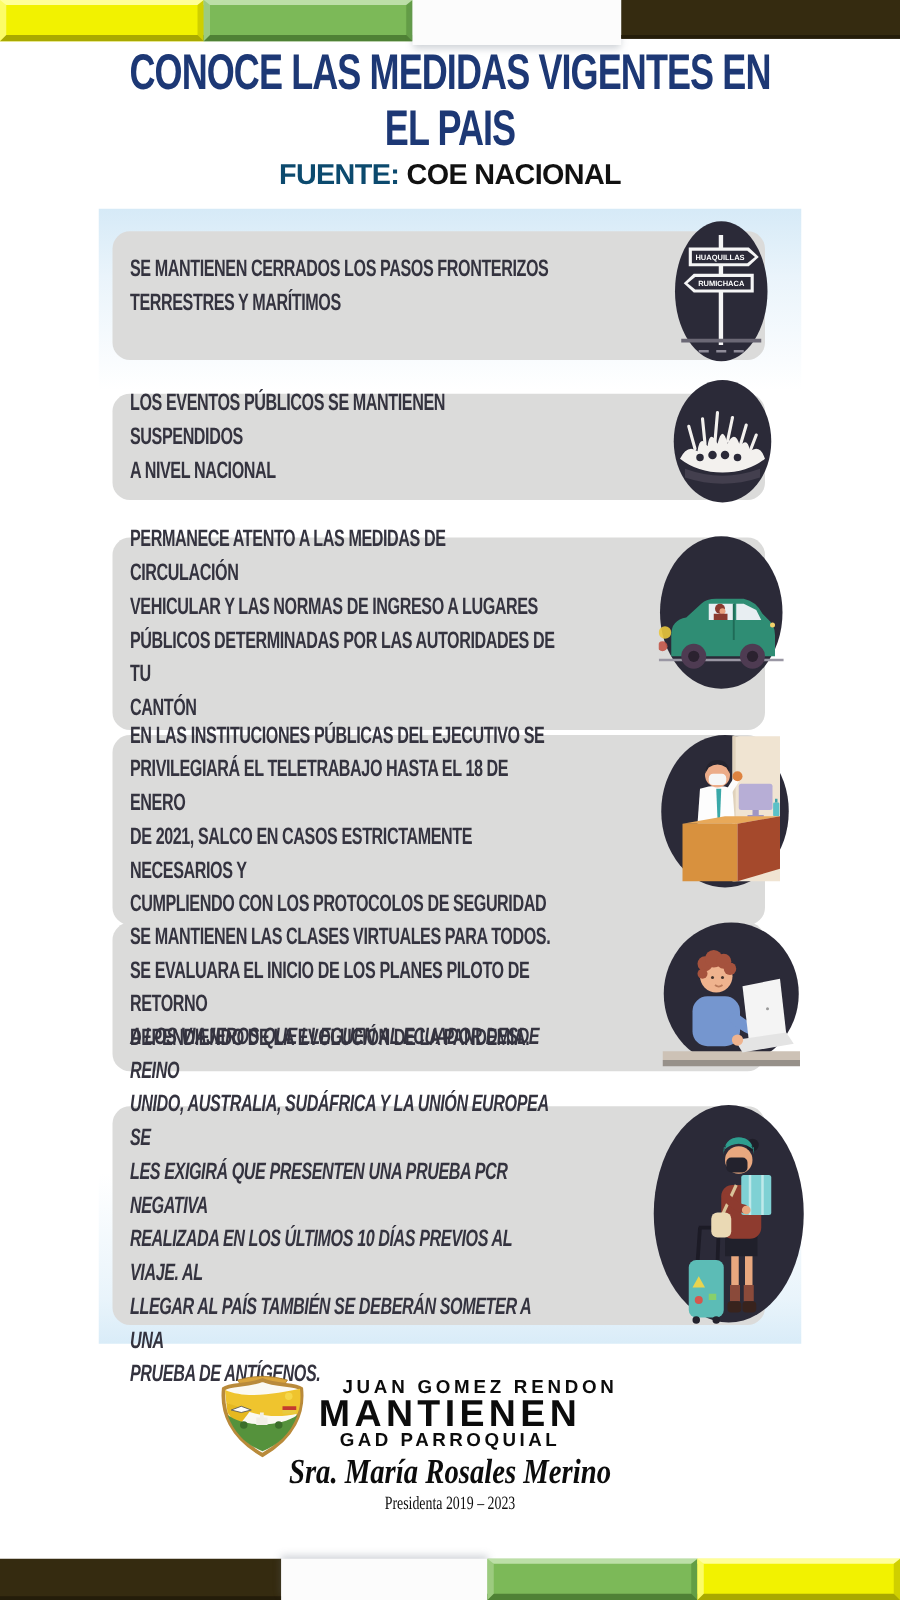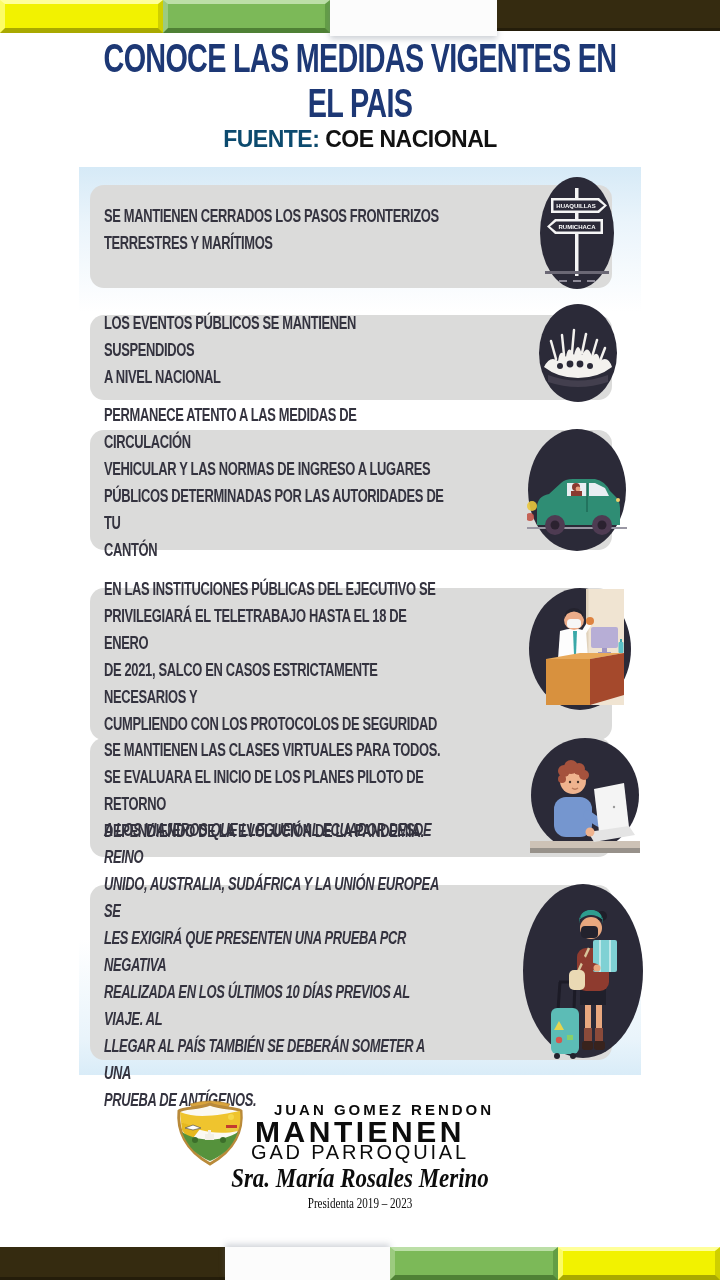--- a/index.html
+++ b/index.html
@@ -42,21 +42,21 @@
     margin:0;font-weight:bold;font-size:19px;line-height:27px;letter-spacing:-0.5px;
     color:#34333f;white-space:pre-line;transform:scaleX(0.68);transform-origin:0 50%;width:146%;
   }
   .icon{position:absolute;}
   .icon svg{display:block;}
 
   
   .org{position:absolute;left:0;top:1101px;width:720px;text-align:center;color:#0c0c0c;}
   .org .l1{font-weight:bold;font-size:15px;letter-spacing:3px;line-height:17px;margin-left:48px;}
   .org .l2{font-weight:bold;font-size:30px;letter-spacing:3.5px;line-height:27px;}
-  .org .l3{font-weight:normal;font-size:20px;letter-spacing:2.8px;line-height:15px;}
+  .org .l3{font-weight:bold;font-size:15px;letter-spacing:2.8px;line-height:15px;}
   .signature{
     position:absolute;left:0;top:1162px;width:720px;text-align:center;
     font-family:"Liberation Serif",serif;font-style:italic;font-weight:bold;font-size:28px;
     color:#0c0c0c;transform:scaleX(0.82);transform-origin:50% 0;
   }
   .role{
     position:absolute;left:0;top:1195px;width:720px;text-align:center;
     font-family:"Liberation Serif",serif;font-size:15px;color:#0c0c0c;
     transform:scaleX(0.74);transform-origin:50% 0;
   }
@@ -117,21 +117,21 @@
     </g>
     <path d="M6,64 Q12,52 20,58 Q22,44 28,54 Q30,40 36,52 Q40,36 44,52 Q50,40 54,54 Q60,46 62,58 Q70,52 74,64 Q60,75 40,75 Q20,75 6,64 Z" fill="#f3f1ee"></path>
     <circle cx="22" cy="63" r="3" fill="#2b2a38"></circle>
       <circle cx="32" cy="61" r="3.4" fill="#2b2a38"></circle>
     <circle cx="42" cy="61" r="3.4" fill="#2b2a38"></circle>
       <circle cx="52" cy="63" r="3" fill="#2b2a38"></circle>
     <path d="M10,72 Q40,83 70,72 L70,79 Q40,89 10,79 Z" fill="#433f4e"></path>
   </svg>
 </div>
 
-<div class="card" style="top:430px;height:120px;">
+<div class="card" style="top:430px;height:154px;">
   <p>PERMANECE ATENTO A LAS MEDIDAS DE CIRCULACIÓN
 VEHICULAR Y LAS NORMAS DE INGRESO A LUGARES
 PÚBLICOS DETERMINADAS POR LAS AUTORIDADES DE TU
 CANTÓN</p>
 </div>
 <div class="icon" style="left:527px;top:428px;">
   <svg width="100" height="124" viewBox="0 0 100 124">
     <ellipse cx="50" cy="62" rx="49" ry="61" fill="#2b2a38"></ellipse>
     <circle cx="5" cy="78" r="5" fill="#e9c63d" opacity="0.9"></circle>
     <circle cx="3" cy="89" r="4" fill="#c25548" opacity="0.9"></circle>

